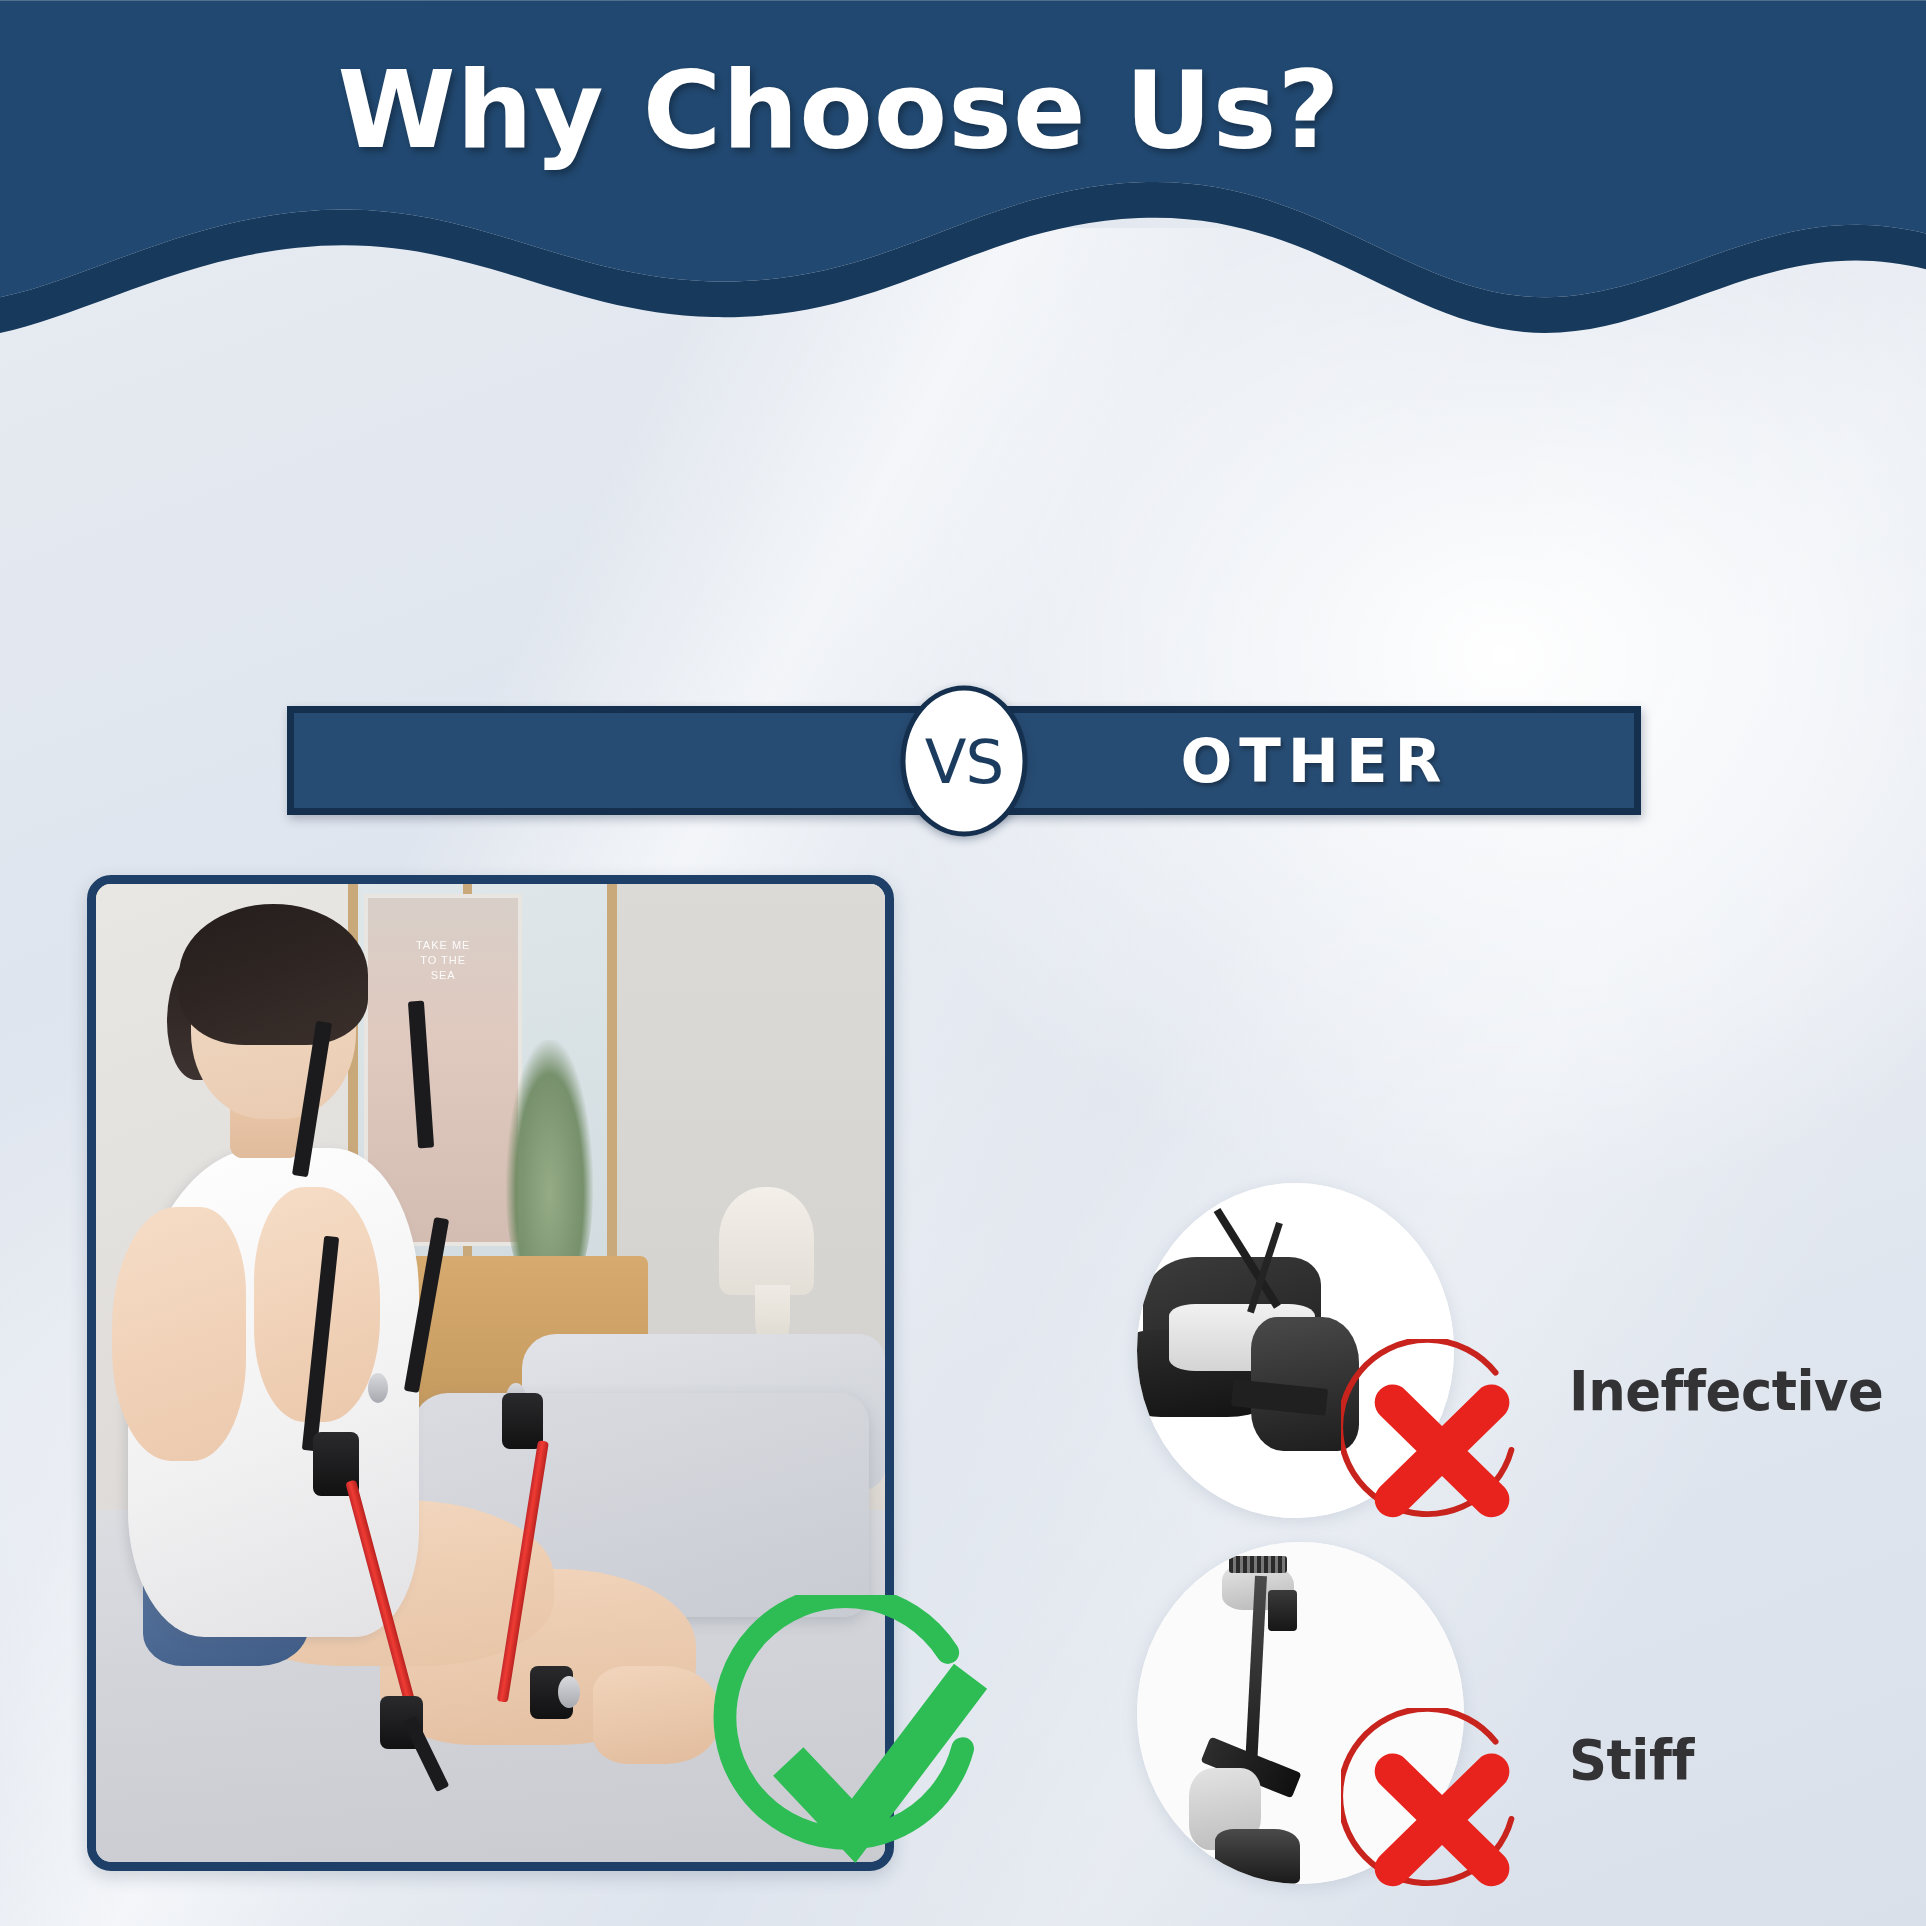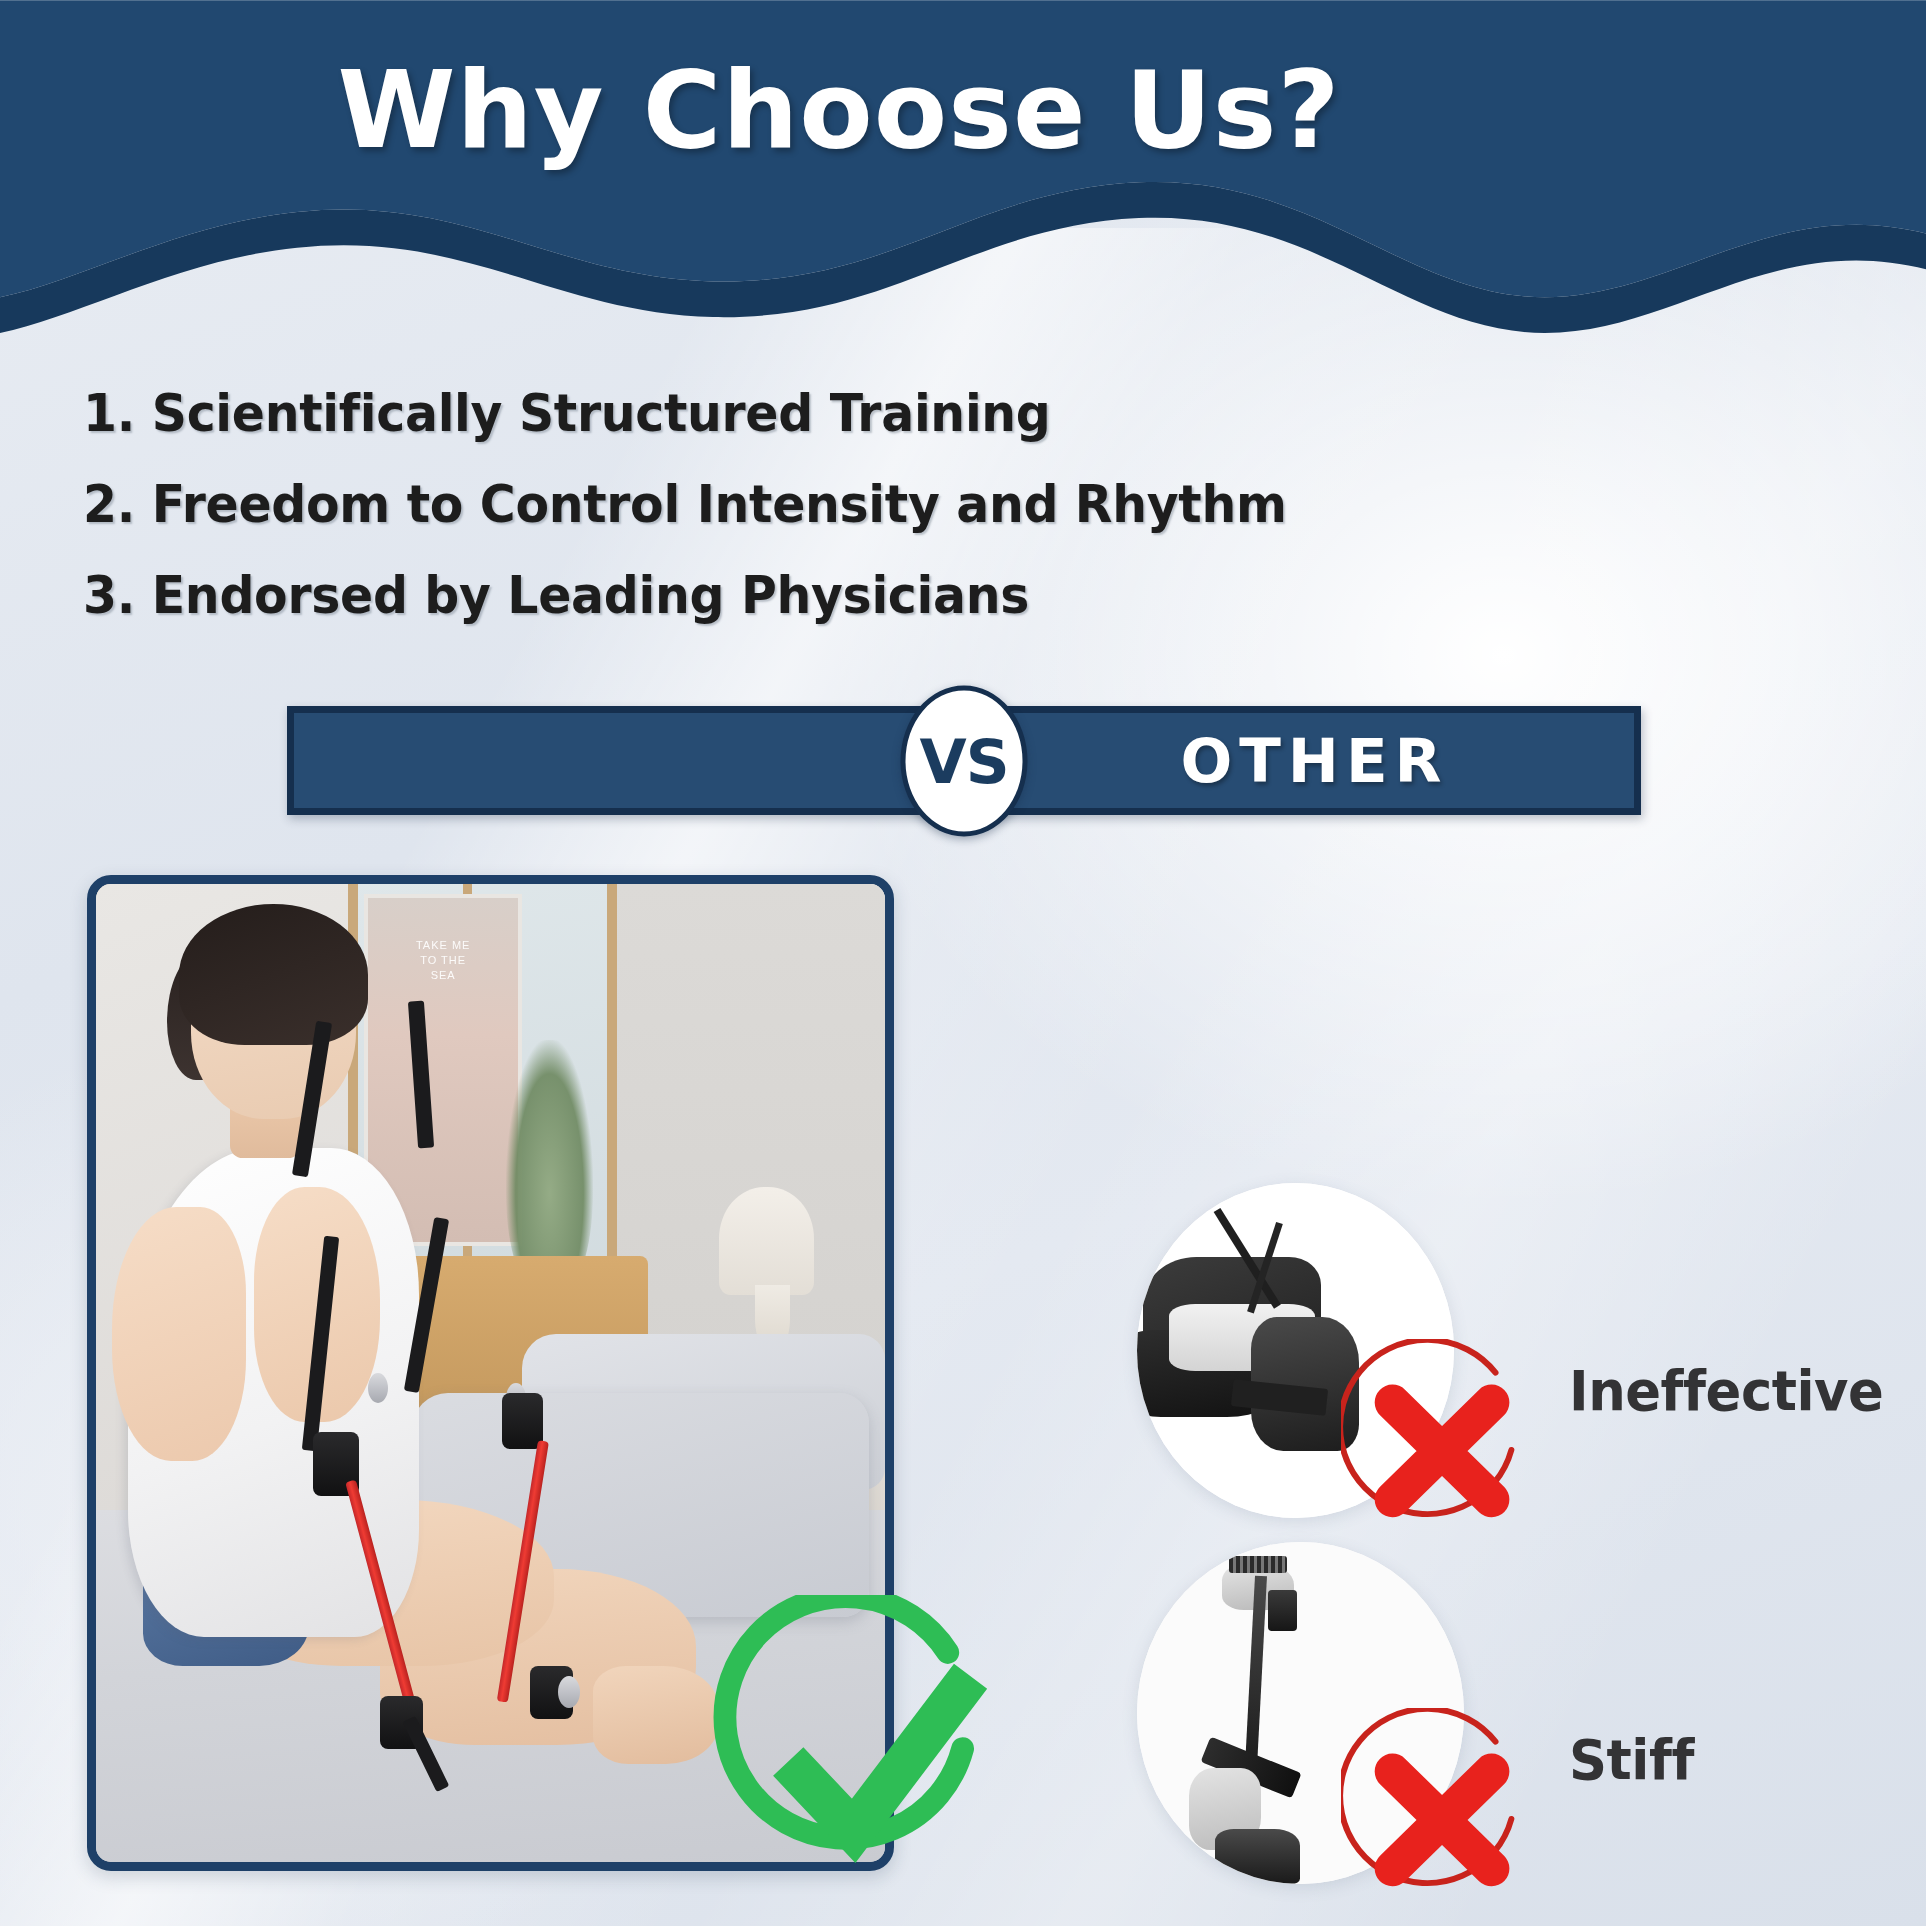--- a/index.html
+++ b/index.html
@@ -70,21 +70,21 @@
   .vs-left{left:0;width:653px;text-align:center;}
   .vs-right{right:0;width:653px;text-align:center;}
   .vs-circle{
     position:absolute;left:50%;top:50%;transform:translate(-50%,-50%);
     width:117px;height:141px;border-radius:50%;
     background:#ffffff;border:5px solid #152f4e;
     display:flex;align-items:center;justify-content:center;
     box-shadow:0 3px 8px rgba(20,40,70,.35);
   }
   .vs-circle span{
-    font-family:"DejaVu Sans", sans-serif;font-weight:bold;
+    font-family:"DejaVu Sans", sans-serif;font-weight:normal;
     font-size:61px;color:#1b3c5f;letter-spacing:-1px;line-height:1;
   }
 
   
   .photo-frame{
     position:absolute;left:87px;top:875px;width:789px;height:978px;
     border:9px solid #1e4068;border-radius:24px;overflow:hidden;
     box-shadow:0 6px 18px rgba(30,50,80,.18);
     background:#cfd2d6;
   }
@@ -213,25 +213,20 @@
                C980,192 900,288 720,284 C560,280 470,196 300,214 C180,226 80,284 0,300 Z" fill="#214870"></path>
       <path d="M0,300 C80,284 180,226 300,214 C470,196 560,280 720,284
                C900,288 980,192 1150,184 C1330,176 1420,300 1560,300
                C1690,300 1790,196 1946,236 L1946,272
                C1790,232 1690,336 1560,336 C1420,336 1330,212 1150,220
                C980,228 900,324 720,320 C560,316 470,232 300,250 C180,262 80,320 0,336 Z" fill="#17395c"></path>
     </svg>
     <div class="header-title">Why Choose Us?</div>
   </div>
 
-  <div class="bullets">
-    <div class="bullet">1. Scientifically Structured Training</div>
-    <div class="bullet">2. Freedom to Control Intensity and Rhythm</div>
-    <div class="bullet">3. Endorsed by Leading Physicians</div>
-  </div>
 
   <div class="vsbar">
     <div class="bar-outer"></div>
     <div class="bar-inner"></div>
     <div class="vs-label vs-right">OTHER</div>
     <div class="vs-circle">
       <span>VS</span>
     </div>
   </div>
 

